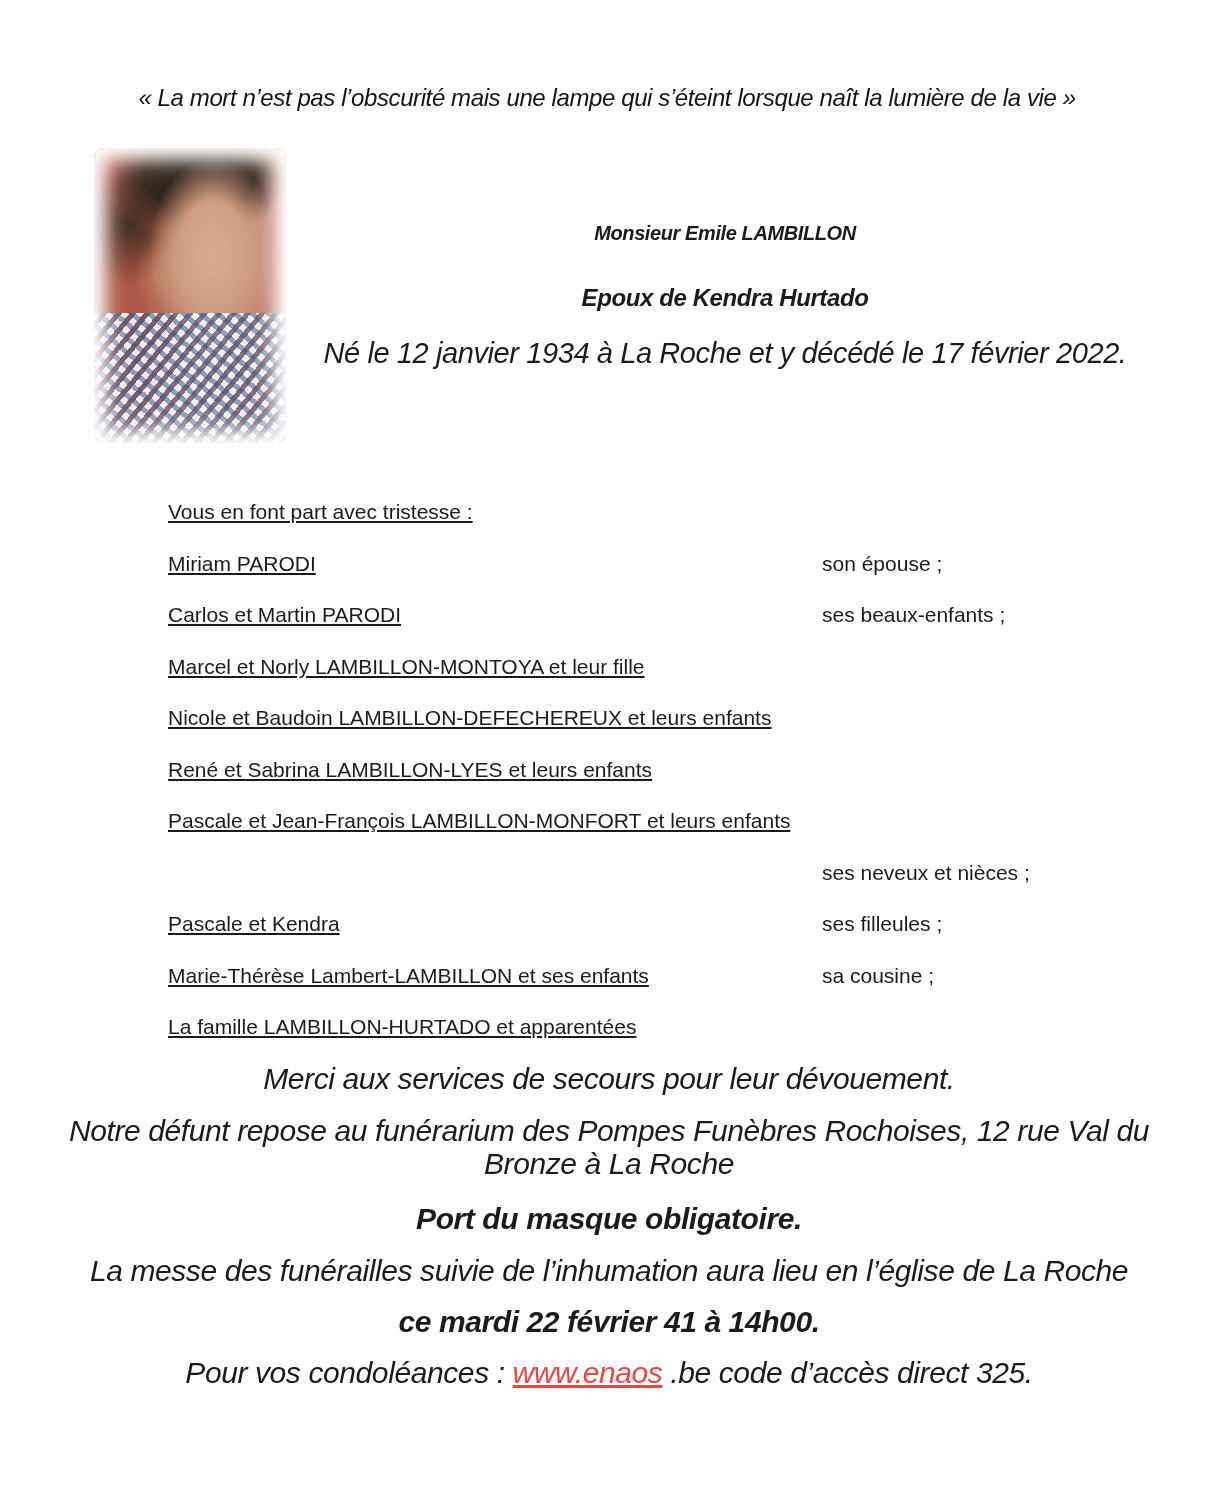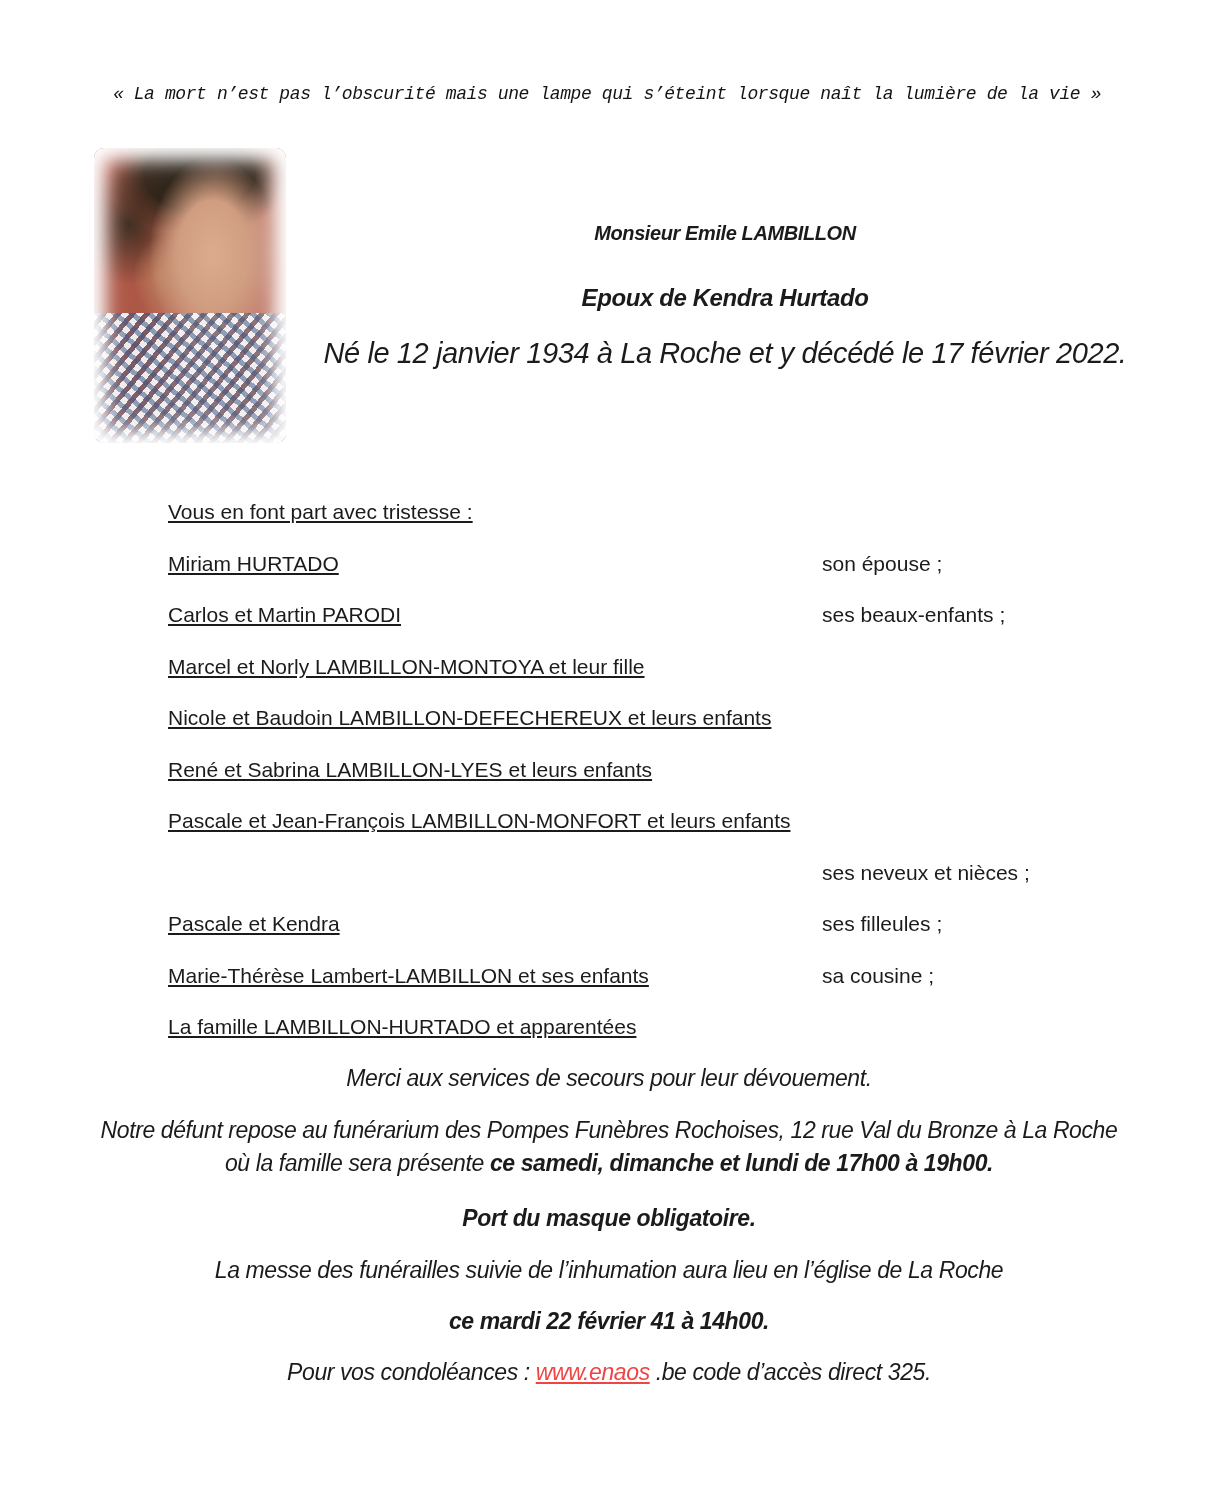--- a/index.html
+++ b/index.html
@@ -17,24 +17,23 @@
   }
 
   
   .quote {
     position: absolute;
     top: 84px;
     left: 40px;
     right: 40px;
     text-align: center;
     font-style: italic;
-    font-size: 18px;
+    font-size: 24px;
     letter-spacing: -0.4px;
     color: #141414;
-    font-family: Liberation Mono, monospace;
   }
 
   
   .photo {
     position: absolute;
     left: 94px;
     top: 148px;
     width: 192px;
     height: 295px;
     border-radius: 10px;
@@ -124,21 +123,21 @@
     left: 822px;
   }
 
   
   .notice {
     position: absolute;
     left: 36px;
     right: 32px;
     text-align: center;
     font-style: italic;
-    font-size: 23px;
+    font-size: 30px;
     letter-spacing: -0.4px;
     line-height: 33px;
   }
   .notice-thanks    { top: 1062px; }
   .notice-repose    { top: 1114px; }
   .notice-mask      { top: 1202px; font-weight: bold; }
   .notice-mass      { top: 1254px; }
   .notice-datetime  { top: 1305px; font-weight: bold; }
   .notice-condol    { top: 1356px; }
 
@@ -160,21 +159,21 @@
 <div class="header-line header-title">Monsieur Emile LAMBILLON</div>
 <div class="header-line header-epoux">Epoux de Kendra Hurtado</div>
 <div class="header-line header-birth">Né le 12 janvier 1934 à La Roche et y décédé le 17 février 2022.</div>
 
 <div class="family-block">
   <div class="family-row">
     <span class="name">Vous en font part avec tristesse :</span>
   </div>
   <div id="family-list">
   <div class="family-row">
-    <span class="name">Miriam HURTADO</span>
+    <span class="name">Miriam PARODI</span>
     <span class="relation">son épouse ;</span>
   </div>
 
   <div class="family-row">
     <span class="name">Carlos et Martin PARODI</span>
     <span class="relation">ses beaux-enfants ;</span>
   </div>
 
   <div class="family-row">
     <span class="name">Marcel et Norly LAMBILLON-MONTOYA et leur fille</span>
@@ -215,21 +214,20 @@
     <span class="name">La famille LAMBILLON-HURTADO et apparentées</span>
     <span class="relation"></span>
   </div>
 </div>
 </div>
 
 <div class="notice notice-thanks">Merci aux services de secours pour leur dévouement.</div>
 
 <div class="notice notice-repose">
   <div>Notre défunt repose au funérarium des Pompes Funèbres Rochoises, 12 rue Val du Bronze à La Roche</div>
-  <div><span>où la famille sera présente </span><span class="bold-inline">ce samedi, dimanche et lundi de 17h00 à 19h00.</span></div>
 </div>
 
 <div class="notice notice-mask">Port du masque obligatoire.</div>
 
 <div class="notice notice-mass">La messe des funérailles suivie de l’inhumation aura lieu en l’église de La Roche</div>
 
 <div class="notice notice-datetime">ce mardi 22 février 41 à 14h00.</div>
 
 <div class="notice notice-condol"><span>Pour vos condoléances : </span><a class="condol-link">www.enaos</a><span> .be code d’accès direct 325.</span></div>
 

